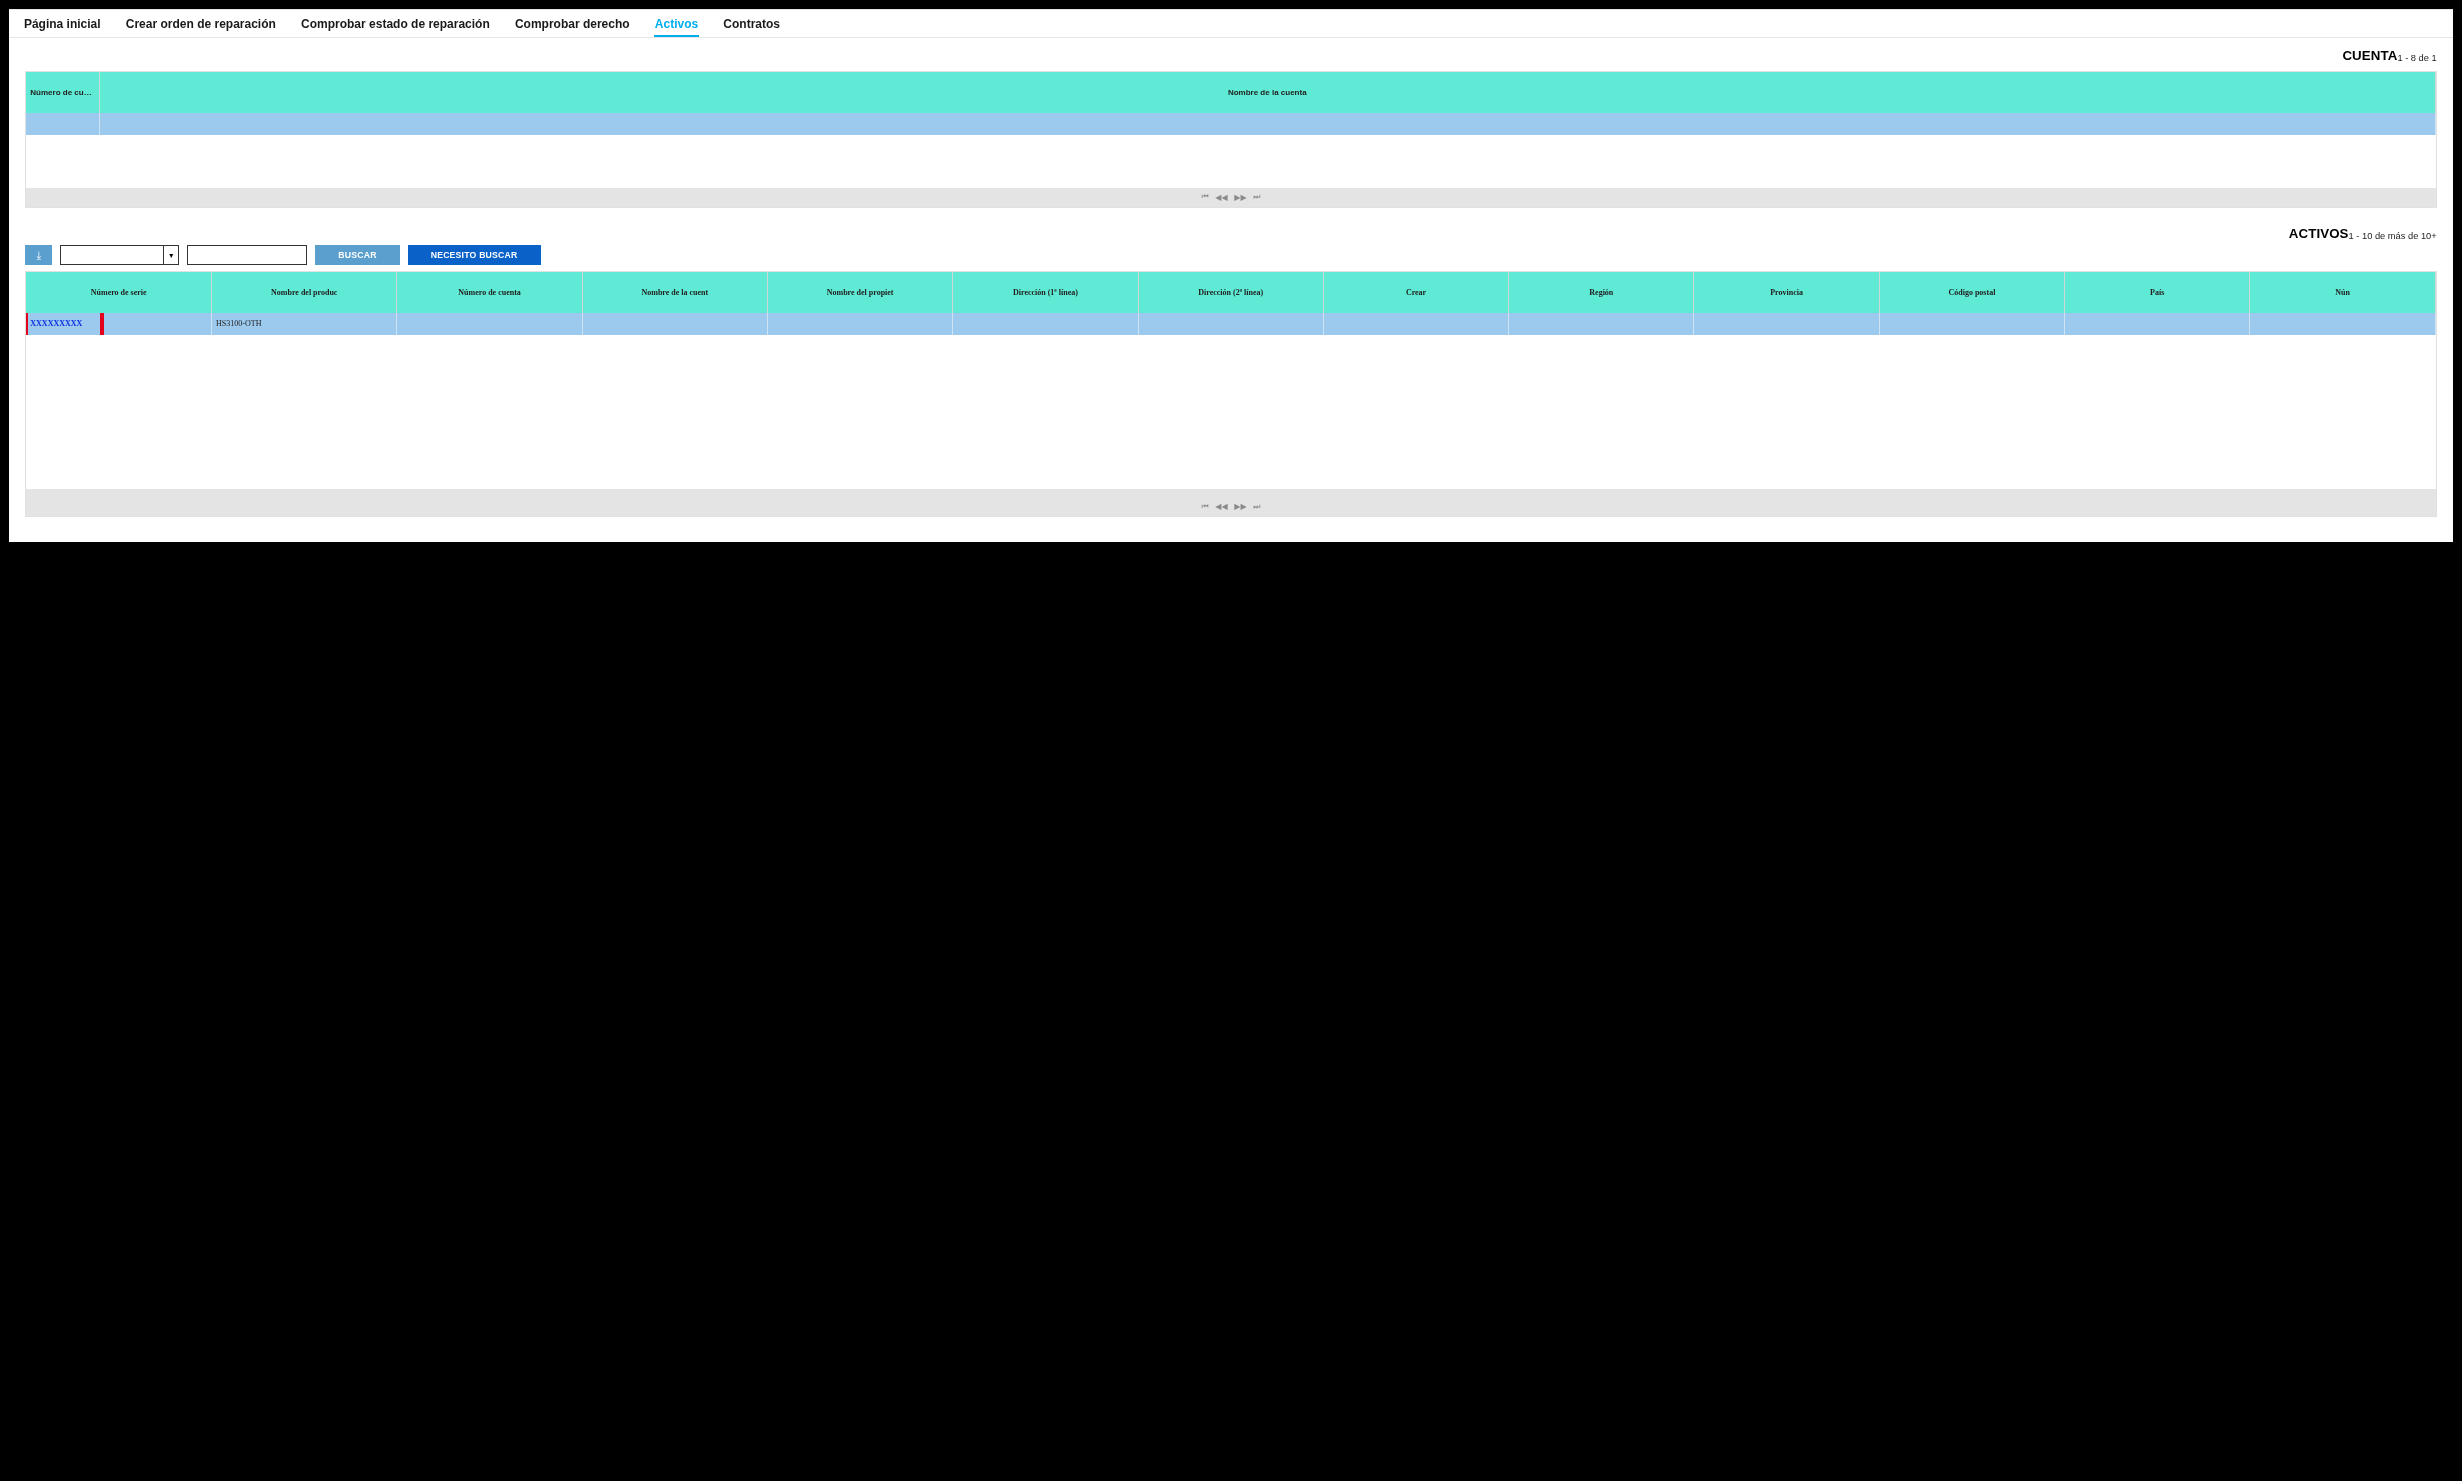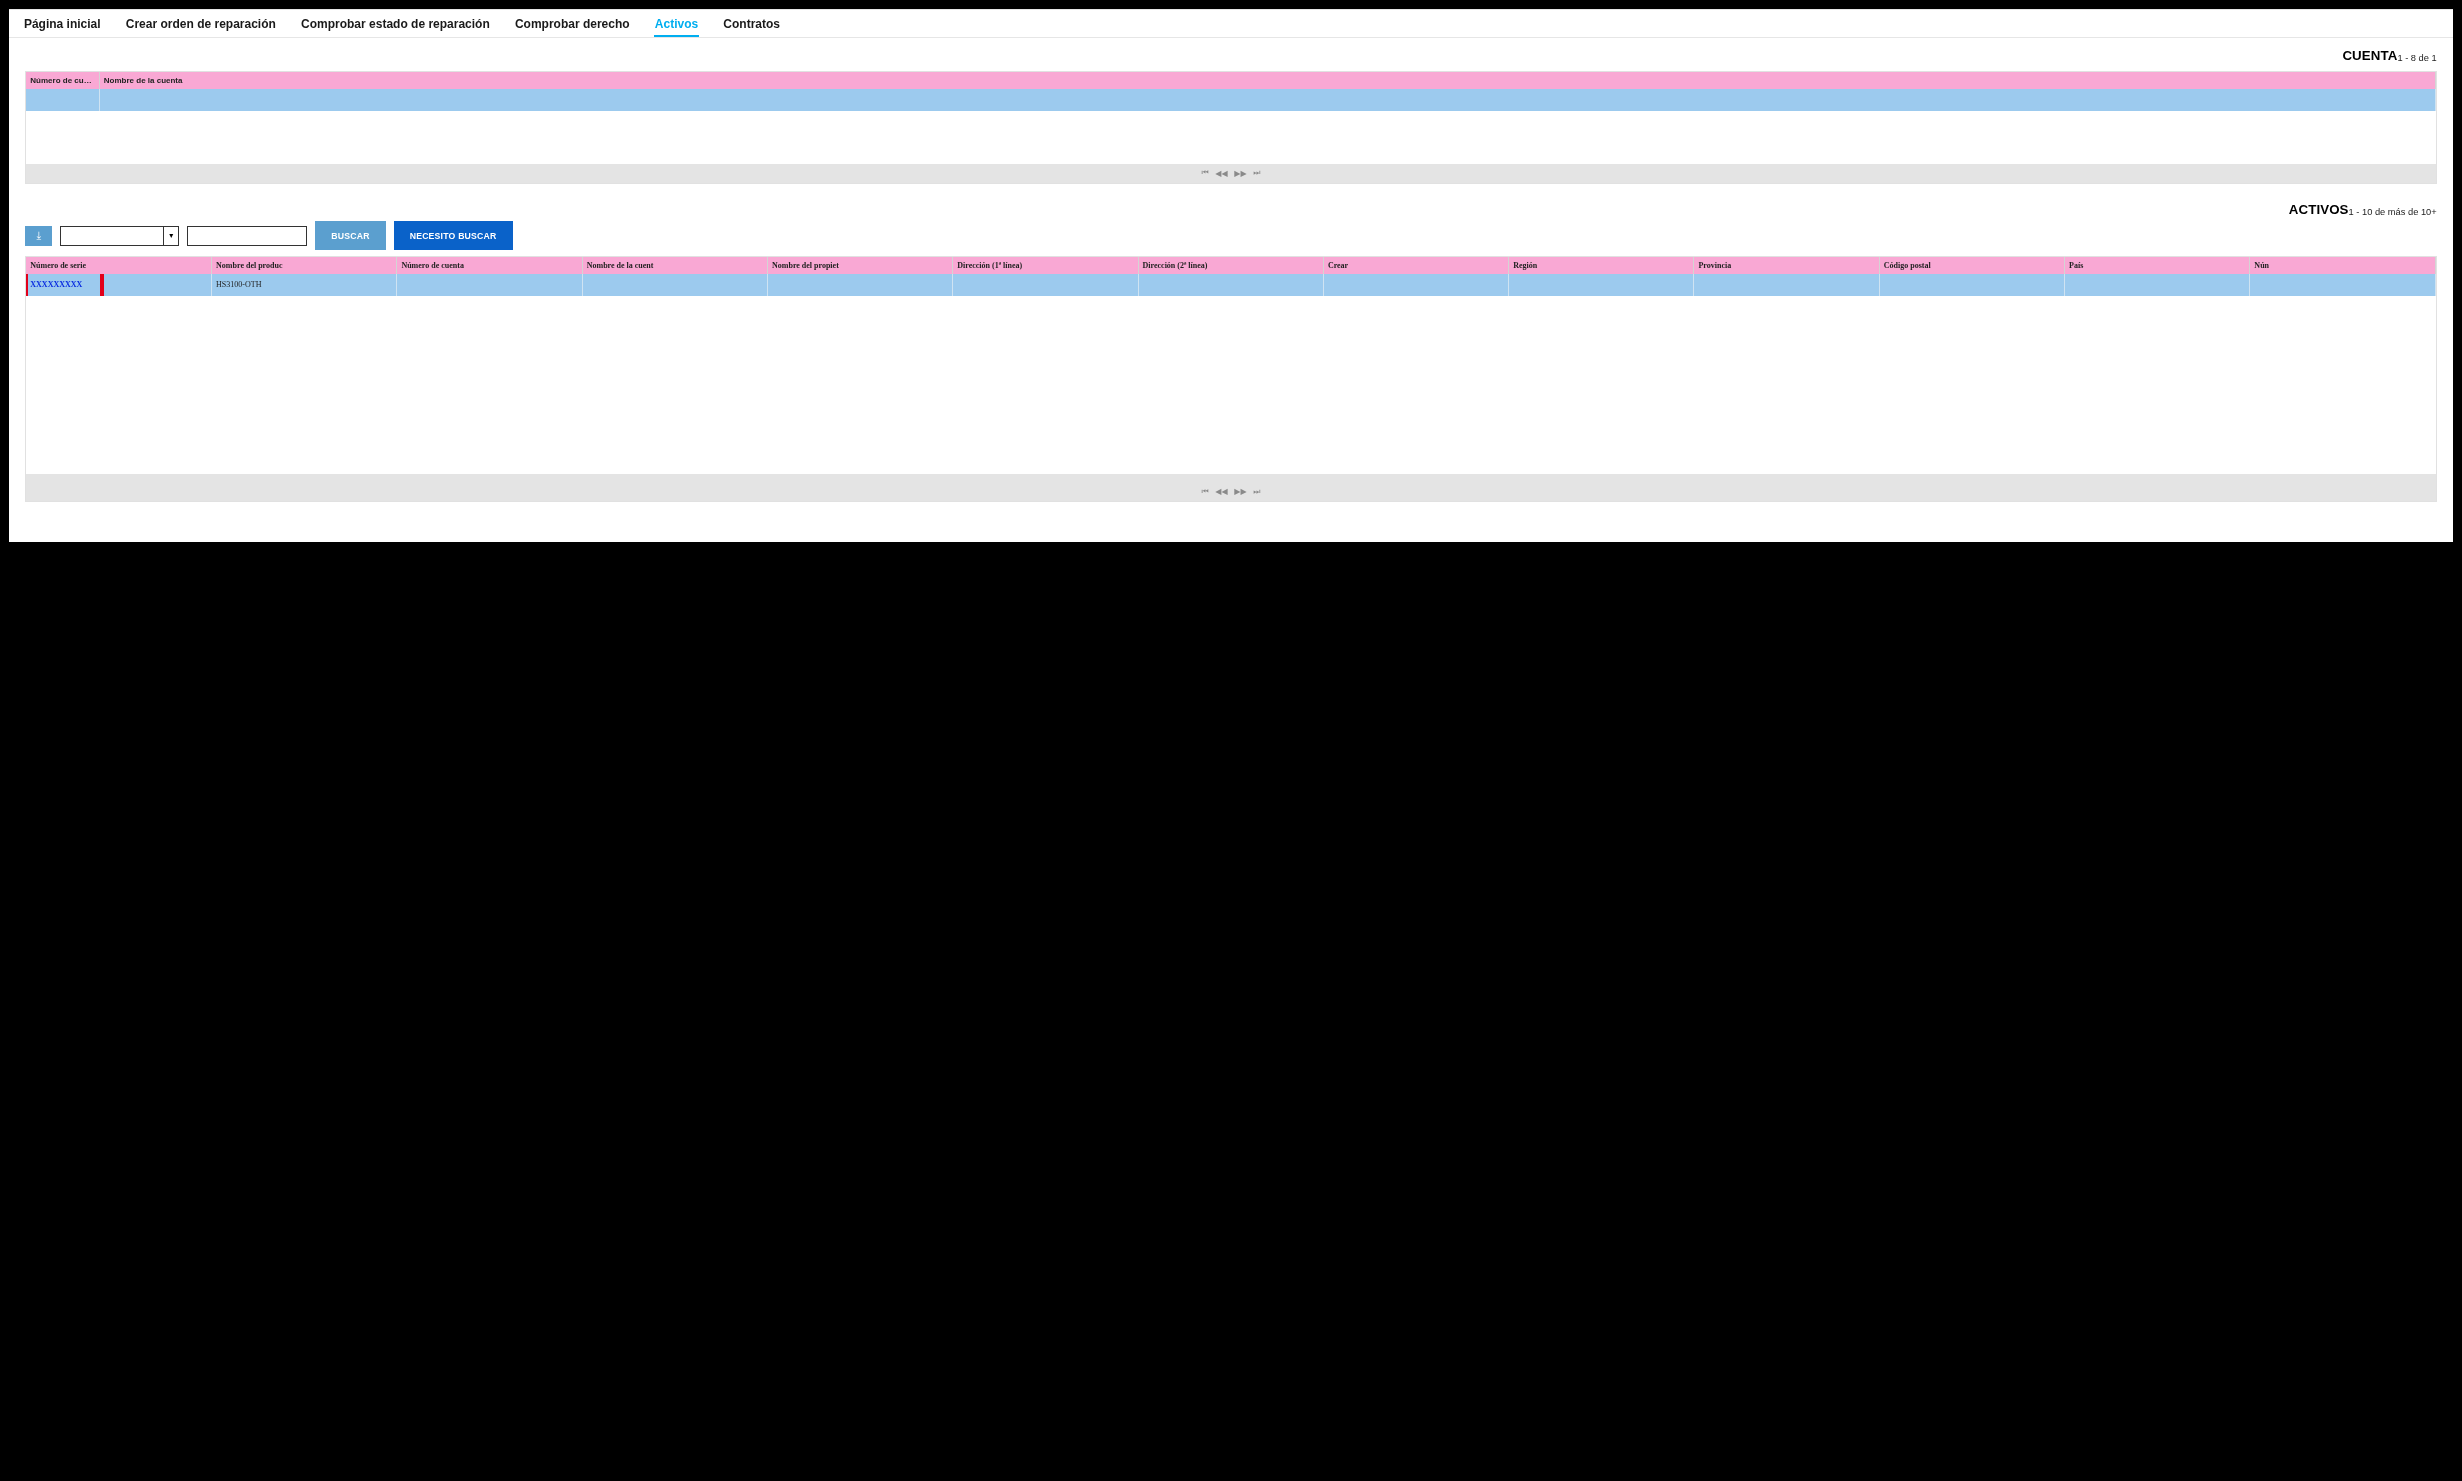--- a/index.html
+++ b/index.html
@@ -67,25 +67,25 @@
     min-height: 80px;
     overflow-x: auto;
   }
 
   .grid {
     width: 100%;
     border-collapse: collapse;
     table-layout: fixed;
   }
   .grid th {
-    background: #f9a8d4;
+    background: #5eead4;
     font-size: 8px;
     font-weight: 700;
-    text-align: left;
-    padding: 4px 4px;
+    text-align: center;
+    padding: 16px 4px;
     border-right: 0.7px solid #d4d4d4;
     color: #222;
     white-space: nowrap;
     overflow: hidden;
     text-overflow: ellipsis;
   }
   .grid td {
     font-size: 8px;
     padding: 5.3px 4px;
     border-right: 0.7px solid #cfe3f2;
@@ -150,26 +150,26 @@
     display:flex; align-items:center; justify-content:center;
   }
   .text-input {
     width: 120px;
     height: 20px;
     border: 0.7px solid #333;
     padding: 0 4px;
     font-size: 8.7px;
   }
   .btn {
-    height: 29px;
+    height: 20px;
     border: none;
     color: #fff;
     font-size: 8.7px;
     font-weight: 700;
-    padding: 0 16px;
+    padding: 0 23px;
     cursor: pointer;
     letter-spacing: 0.2px;
   }
   .btn-search { background: #5b9fcf; }
   .btn-help   { background: #0a62c9; }
 
   
   .link-cell { color: #0b2ee0; font-weight: 700; text-decoration: none; }
   .red-callout {
     position: relative;

